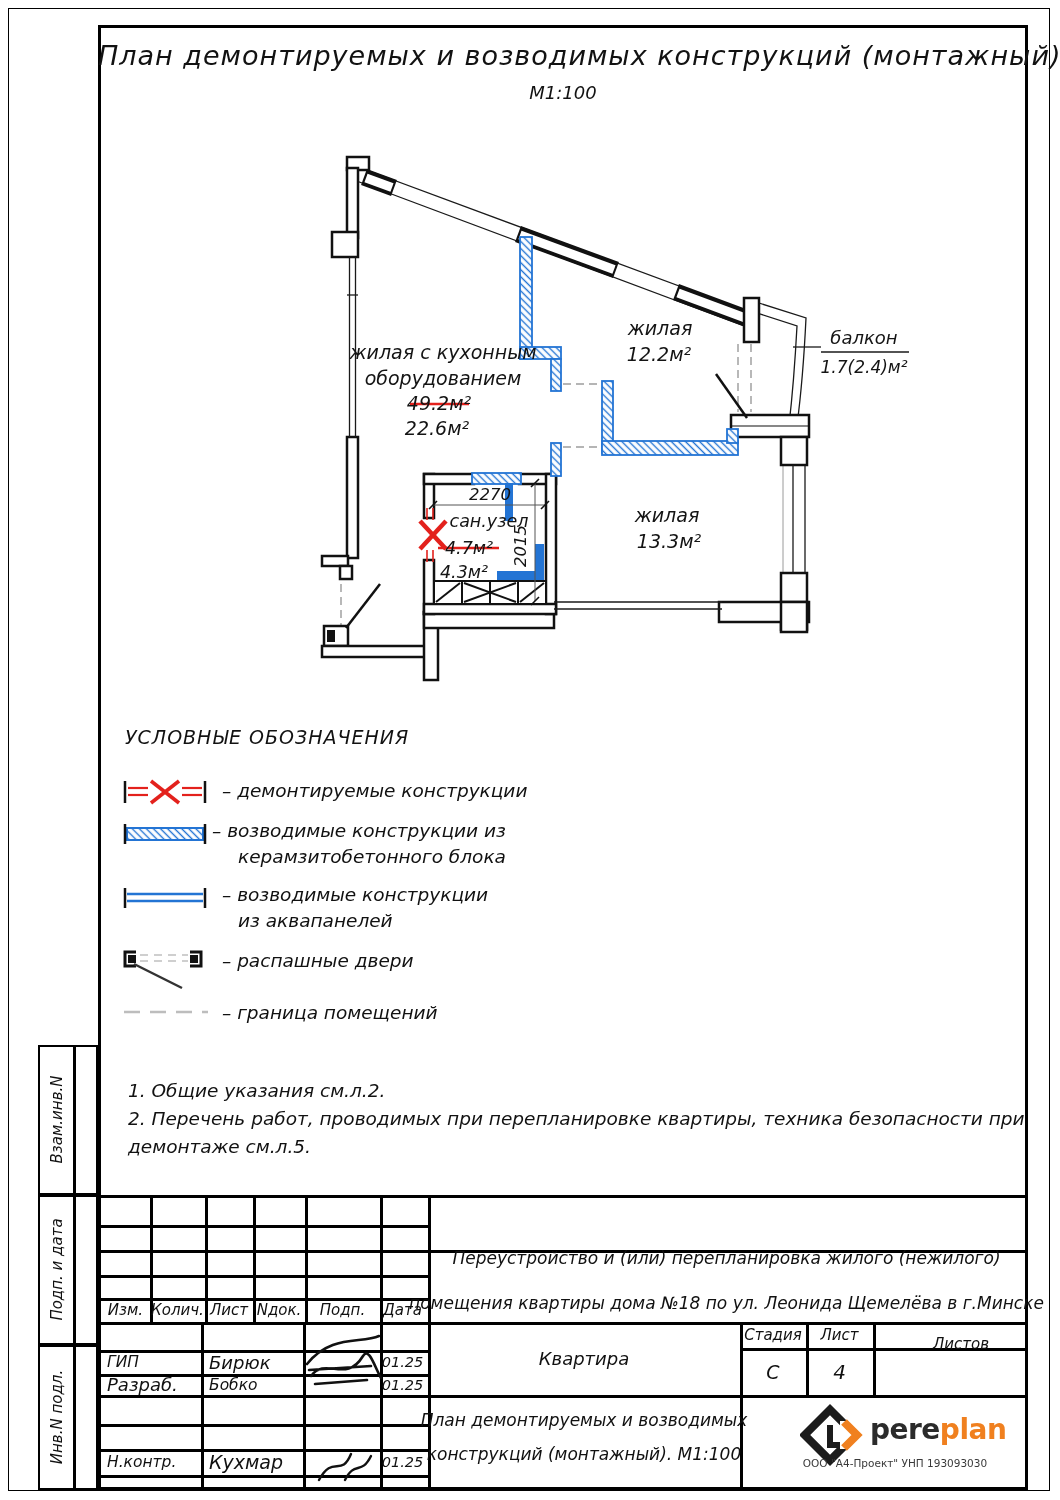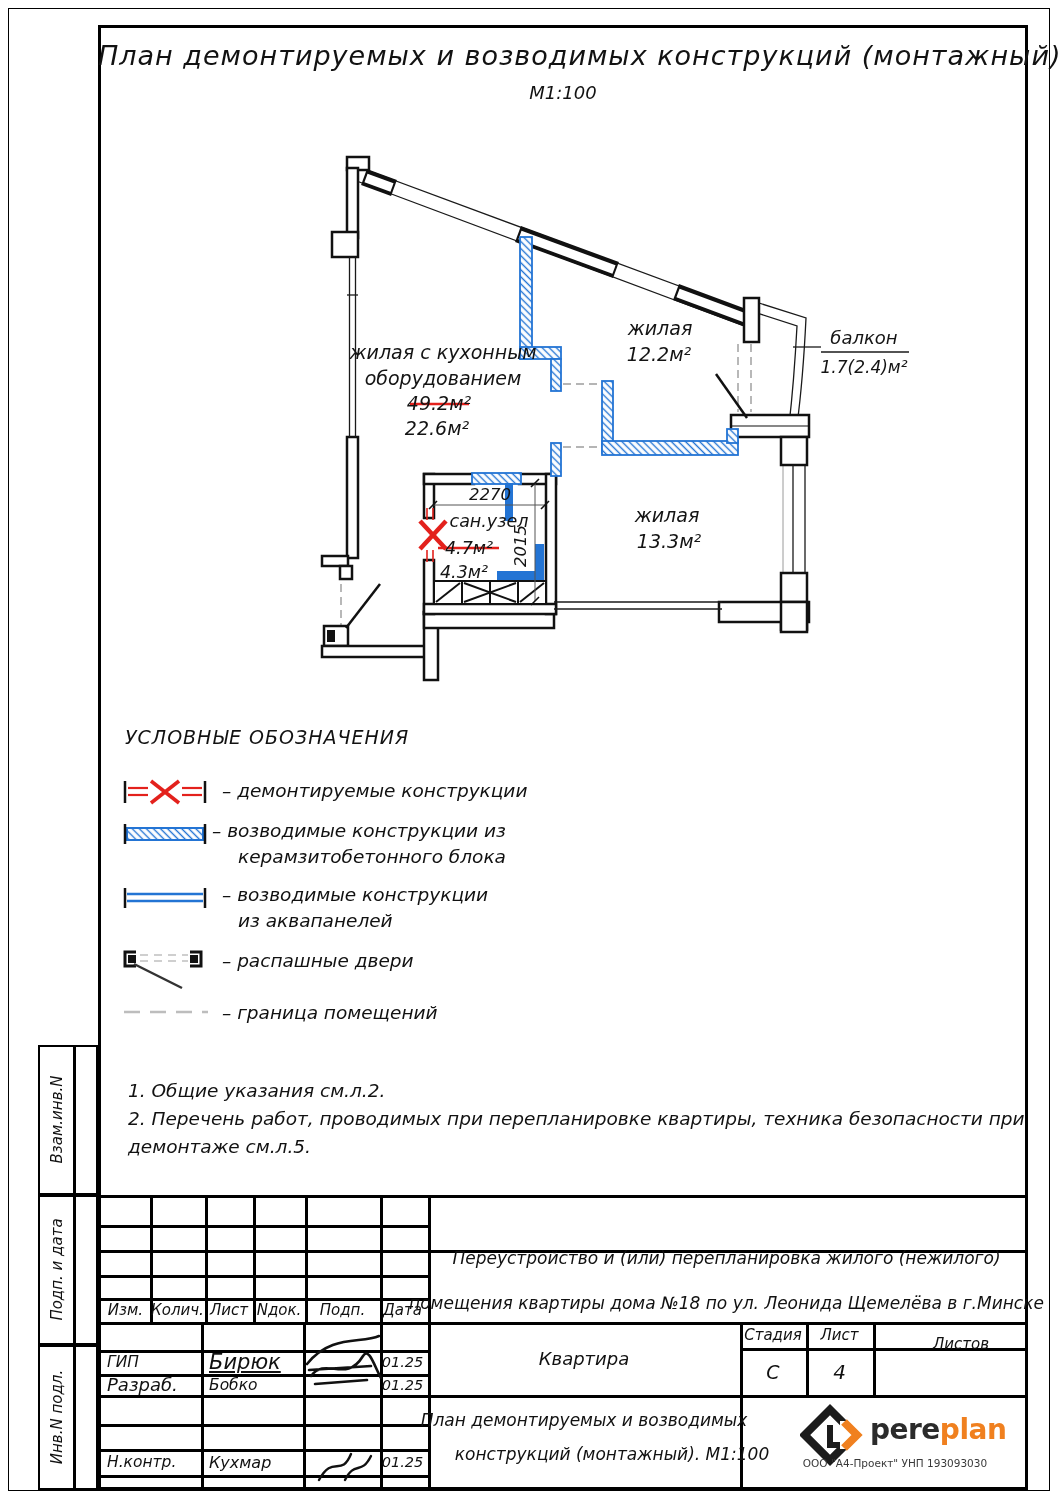--- a/index.html
+++ b/index.html
@@ -306,27 +306,27 @@
     <div class="hl" style="left:0;top:277px;width:327px;"></div>
 
     <div class="cell" style="left:0;top:100px;width:49px;height:24px;font-size:15px;">Изм.</div>
     <div class="cell" style="left:49px;top:100px;width:55px;height:24px;font-size:15px;">Колич.</div>
     <div class="cell" style="left:104px;top:100px;width:48px;height:24px;font-size:15px;">Лист</div>
     <div class="cell" style="left:152px;top:100px;width:52px;height:24px;font-size:15px;text-align:right;">Nдок.</div>
     <div class="cell" style="left:204px;top:100px;width:75px;height:24px;font-size:15px;">Подп.</div>
     <div class="cell" style="left:279px;top:100px;width:45px;height:24px;font-size:15px;">Дата</div>
 
     <div class="cell cellL" style="left:0;top:152px;width:100px;height:24px;font-size:15.5px;">ГИП</div>
-    <div class="cell cellL" style="left:102px;top:152px;width:100px;height:24px;font-size:21px;text-decoration:underline;">Бирюк</div>
+    <div class="cell cellL" style="left:102px;top:152px;width:100px;height:24px;font-size:18px;">Бирюк</div>
     <div class="cell" style="left:279px;top:152px;width:45px;height:24px;font-size:14.5px;">01.25</div>
     <div class="cell cellL" style="left:0;top:176px;width:100px;height:21px;font-size:18px;">Разраб.</div>
     <div class="cell cellL" style="left:102px;top:176px;width:100px;height:21px;font-size:15.5px;">Бобко</div>
     <div class="cell" style="left:279px;top:176px;width:45px;height:21px;font-size:14.5px;">01.25</div>
     <div class="cell cellL" style="left:0;top:251px;width:100px;height:26px;font-size:15.5px;">Н.контр.</div>
-    <div class="cell cellL" style="left:102px;top:251px;width:100px;height:26px;font-size:16px;">Кухмар</div>
+    <div class="cell cellL" style="left:102px;top:251px;width:100px;height:26px;font-size:19px;">Кухмар</div>
     <div class="cell" style="left:279px;top:251px;width:45px;height:26px;font-size:14.5px;">01.25</div>
 
     <svg class="abs" style="left:200px;top:128px;" width="85" height="70" viewBox="0 0 85 70">
       <path d="M6,38 C30,8 60,18 78,10 M10,50 C25,30 45,58 62,30 C68,20 74,42 80,52 M8,44 L70,40 M14,58 L66,54" fill="none" stroke="#111" stroke-width="2.6" stroke-linecap="round"></path>
     </svg>
     <svg class="abs" style="left:210px;top:250px;" width="70" height="38" viewBox="0 0 70 38">
       <path d="M8,32 C22,6 30,30 40,6 M34,32 C44,12 50,28 60,8" fill="none" stroke="#111" stroke-width="2.4" stroke-linecap="round"></path>
     </svg>
 
     <div class="cell" style="left:327px;top:43px;width:597px;height:34px;font-size:17px;">Переустройство  и  (или)  перепланировка  жилого  (нежилого)</div>
@@ -334,21 +334,21 @@
 
     <div class="cell" style="left:327px;top:124px;width:312px;height:73px;font-size:18px;text-align:center;">Квартира</div>
 
     <div class="cell" style="left:639px;top:124px;width:66px;height:26px;font-size:15px;">Стадия</div>
     <div class="cell" style="left:705px;top:124px;width:67px;height:26px;font-size:15px;">Лист</div>
     <div class="cell" style="left:772px;top:124px;width:152px;height:44px;font-size:15px;padding-left:12px;">Листов</div>
     <div class="cell" style="left:639px;top:150px;width:66px;height:47px;font-size:19px;">С</div>
     <div class="cell" style="left:705px;top:150px;width:67px;height:47px;font-size:20px;">4</div>
 
     <div class="cell" style="left:327px;top:205px;width:312px;height:34px;font-size:17px;">План  демонтируемых  и  возводимых</div>
-    <div class="cell" style="left:327px;top:239px;width:312px;height:34px;font-size:17px;margin-left:28px;">конструкций  (монтажный).  М1:100</div>
+    <div class="cell" style="left:327px;top:239px;width:312px;height:34px;font-size:17px;">конструкций  (монтажный).  М1:100</div>
 
     <div class="abs" style="left:639px;top:197px;width:285px;height:92px;">
       <svg class="abs" style="left:60px;top:8px;" width="64" height="64" viewBox="0 0 64 64">
         <g transform="rotate(45 30 32)">
           <rect x="12" y="14" width="36" height="36" fill="none" stroke="#1c1c1c" stroke-width="8"></rect>
         </g>
         <rect x="40" y="18" width="24" height="28" fill="#fff"></rect>
         <path d="M30,22 v20 h10" fill="none" stroke="#1c1c1c" stroke-width="6"></path>
         <path d="M44,19 L57,32 L44,45" fill="none" stroke="#F0801F" stroke-width="8"></path>
       </svg>

